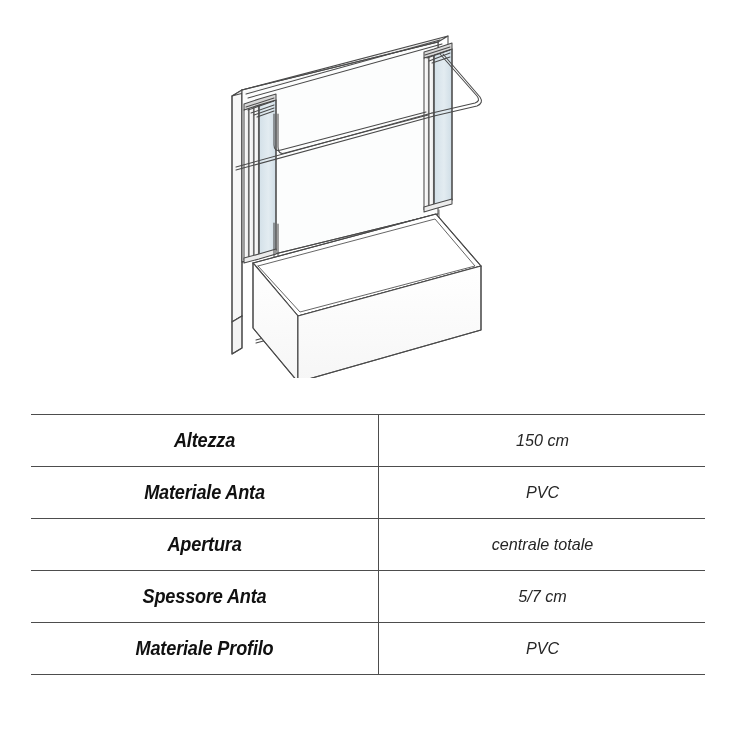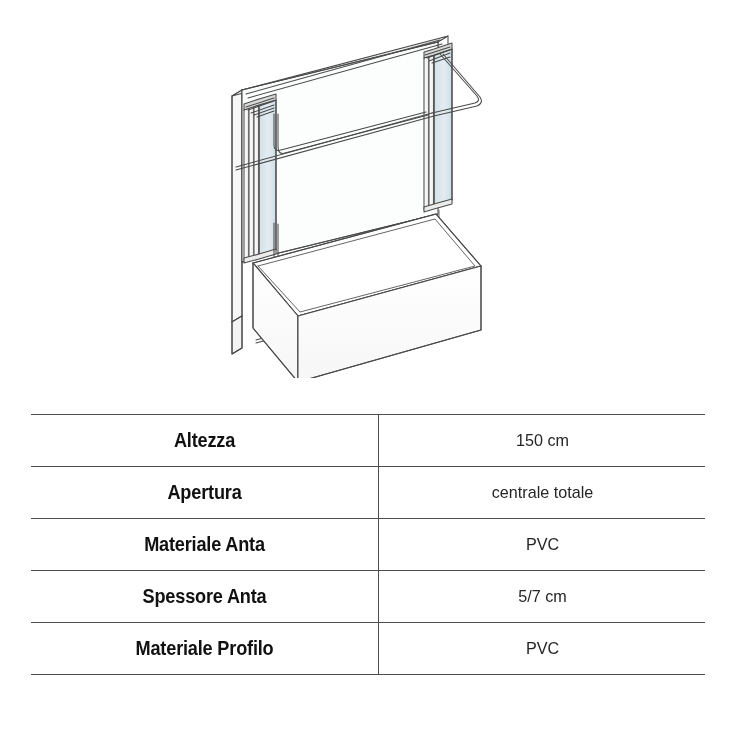--- a/index.html
+++ b/index.html
@@ -38,20 +38,21 @@
   .spec-table {
     position: absolute;
     left: 31px;
     top: 414px;
     width: 674px;
     border-collapse: collapse;
     table-layout: fixed;
   }
   .spec-table tr {
     height: 52px;
+    font-style: italic;
   }
   .spec-table td {
     padding: 0 6px;
     border-top: 1.4px solid #4d4d4d;
     vertical-align: middle;
     text-align: center;
     line-height: 1.05;
   }
   .spec-table tr:last-child td {
     border-bottom: 1.4px solid #4d4d4d;
@@ -194,28 +195,28 @@
   </svg>
 </div>
 
 <table class="spec-table">
   <tbody>
     <tr>
       <td class="label-cell">Altezza</td>
       <td class="value-cell">150 cm</td>
     </tr>
     <tr>
+      <td class="label-cell">Materiale Anta</td>
+      <td class="value-cell">PVC</td>
+    </tr>
+    <tr>
       <td class="label-cell">Apertura</td>
       <td class="value-cell">centrale totale</td>
     </tr>
     <tr>
-      <td class="label-cell">Materiale Anta</td>
-      <td class="value-cell">PVC</td>
-    </tr>
-    <tr>
       <td class="label-cell">Spessore Anta</td>
       <td class="value-cell">5/7 cm</td>
     </tr>
     <tr>
       <td class="label-cell">Materiale Profilo</td>
       <td class="value-cell">PVC</td>
     </tr>
   </tbody>
 </table>
 

